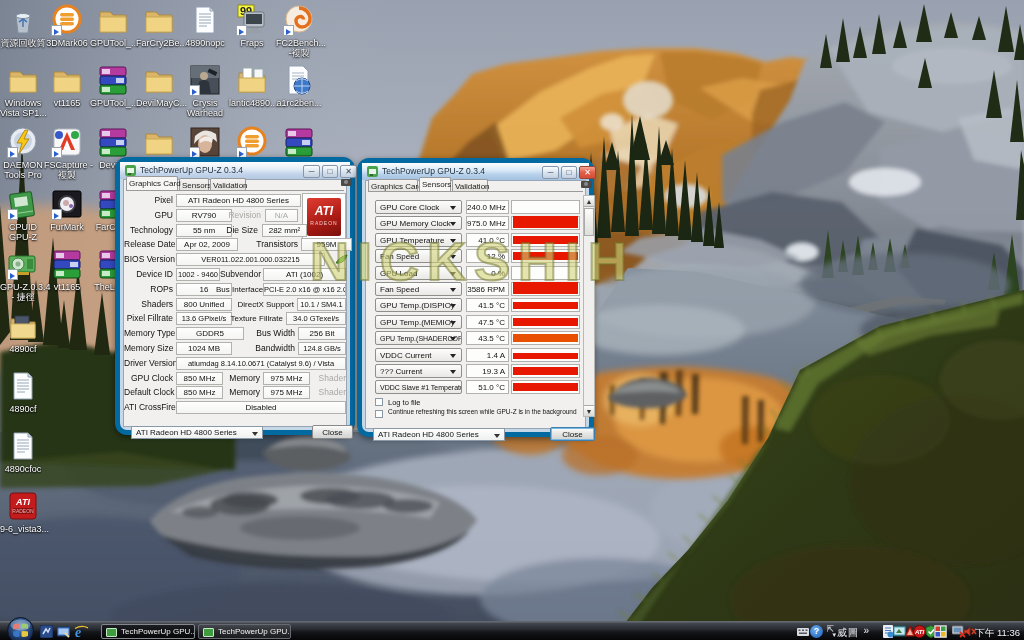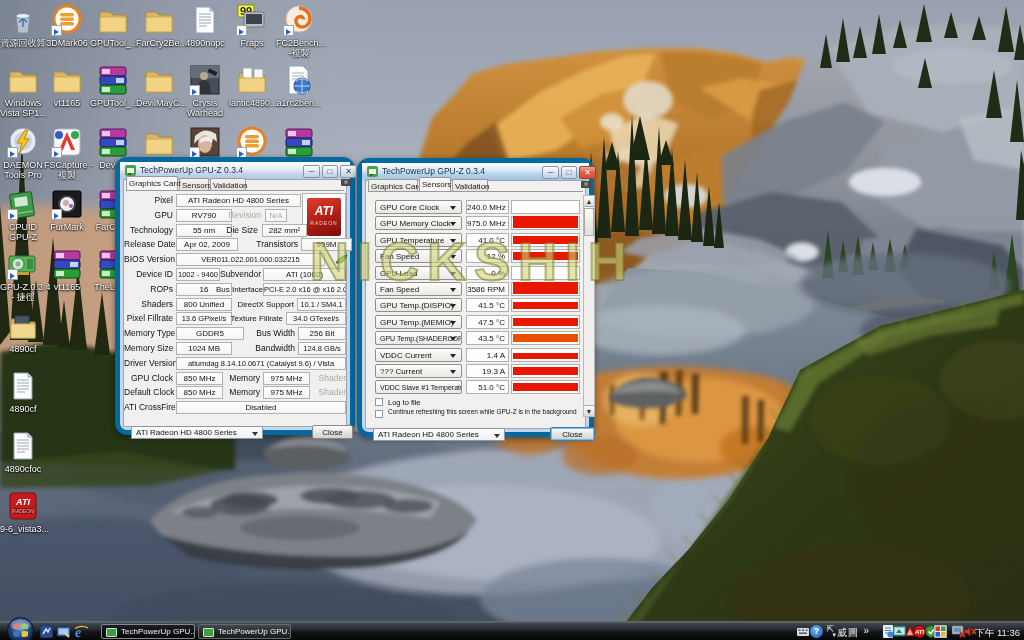--- a/index.html
+++ b/index.html
@@ -662,21 +662,21 @@
  <div class="fld" style="left:56px;top:32px;width:125px">ATI Radeon HD 4800 Series</div>
  <div style="position:absolute;left:182px;top:31px;width:44px;height:48px;background:#fff;border:1px solid #b1b1ae">
    <div style="position:absolute;left:4px;top:4px;right:4px;bottom:4px;background:linear-gradient(160deg,#e03c30,#a81a14 60%,#7c100c);border-radius:2px">
    <div style="position:absolute;left:0;right:0;top:6px;color:#fff;font-size:12px;font-weight:bold;font-style:italic;text-align:center">ATI</div>
    <div style="position:absolute;left:0;right:0;top:22px;color:#f0c8c8;font-size:5px;text-align:center;letter-spacing:1px">RADEON</div>
    </div>
  </div>
  <div class="lbl" style="left:4px;top:47px;width:49px">GPU</div>
  <div class="fld" style="left:56px;top:47px;width:56px">RV790</div>
  <div class="lbl gray" style="left:96px;top:47px;width:45px">Revision</div>
- <div class="fld gray" style="left:145px;top:47px;width:22px">N/A</div>
+ <div class="fld gray" style="left:145px;top:47px;width:33px">N/A</div>
  <div class="lbl" style="left:4px;top:62px;width:49px">Technology</div>
  <div class="fld" style="left:56px;top:62px;width:56px">55 nm</div>
  <div class="lbl" style="left:93px;top:62px;width:45px">Die Size</div>
  <div class="fld" style="left:142px;top:62px;width:45px">282 mm²</div>
  <div class="lbl" style="left:4px;top:76px;width:49px">Release Date</div>
  <div class="fld" style="left:56px;top:76px;width:62px">Apr 02, 2009</div>
  <div class="lbl" style="left:128px;top:76px;width:50px">Transistors</div>
  <div class="fld" style="left:181px;top:76px;width:51px">959M</div>
  <div class="lbl" style="left:4px;top:91px;width:49px">BIOS Version</div>
  <div class="fld" style="left:56px;top:91px;width:149px;font-size:7.5px">VER011.022.001.000.032215</div>

